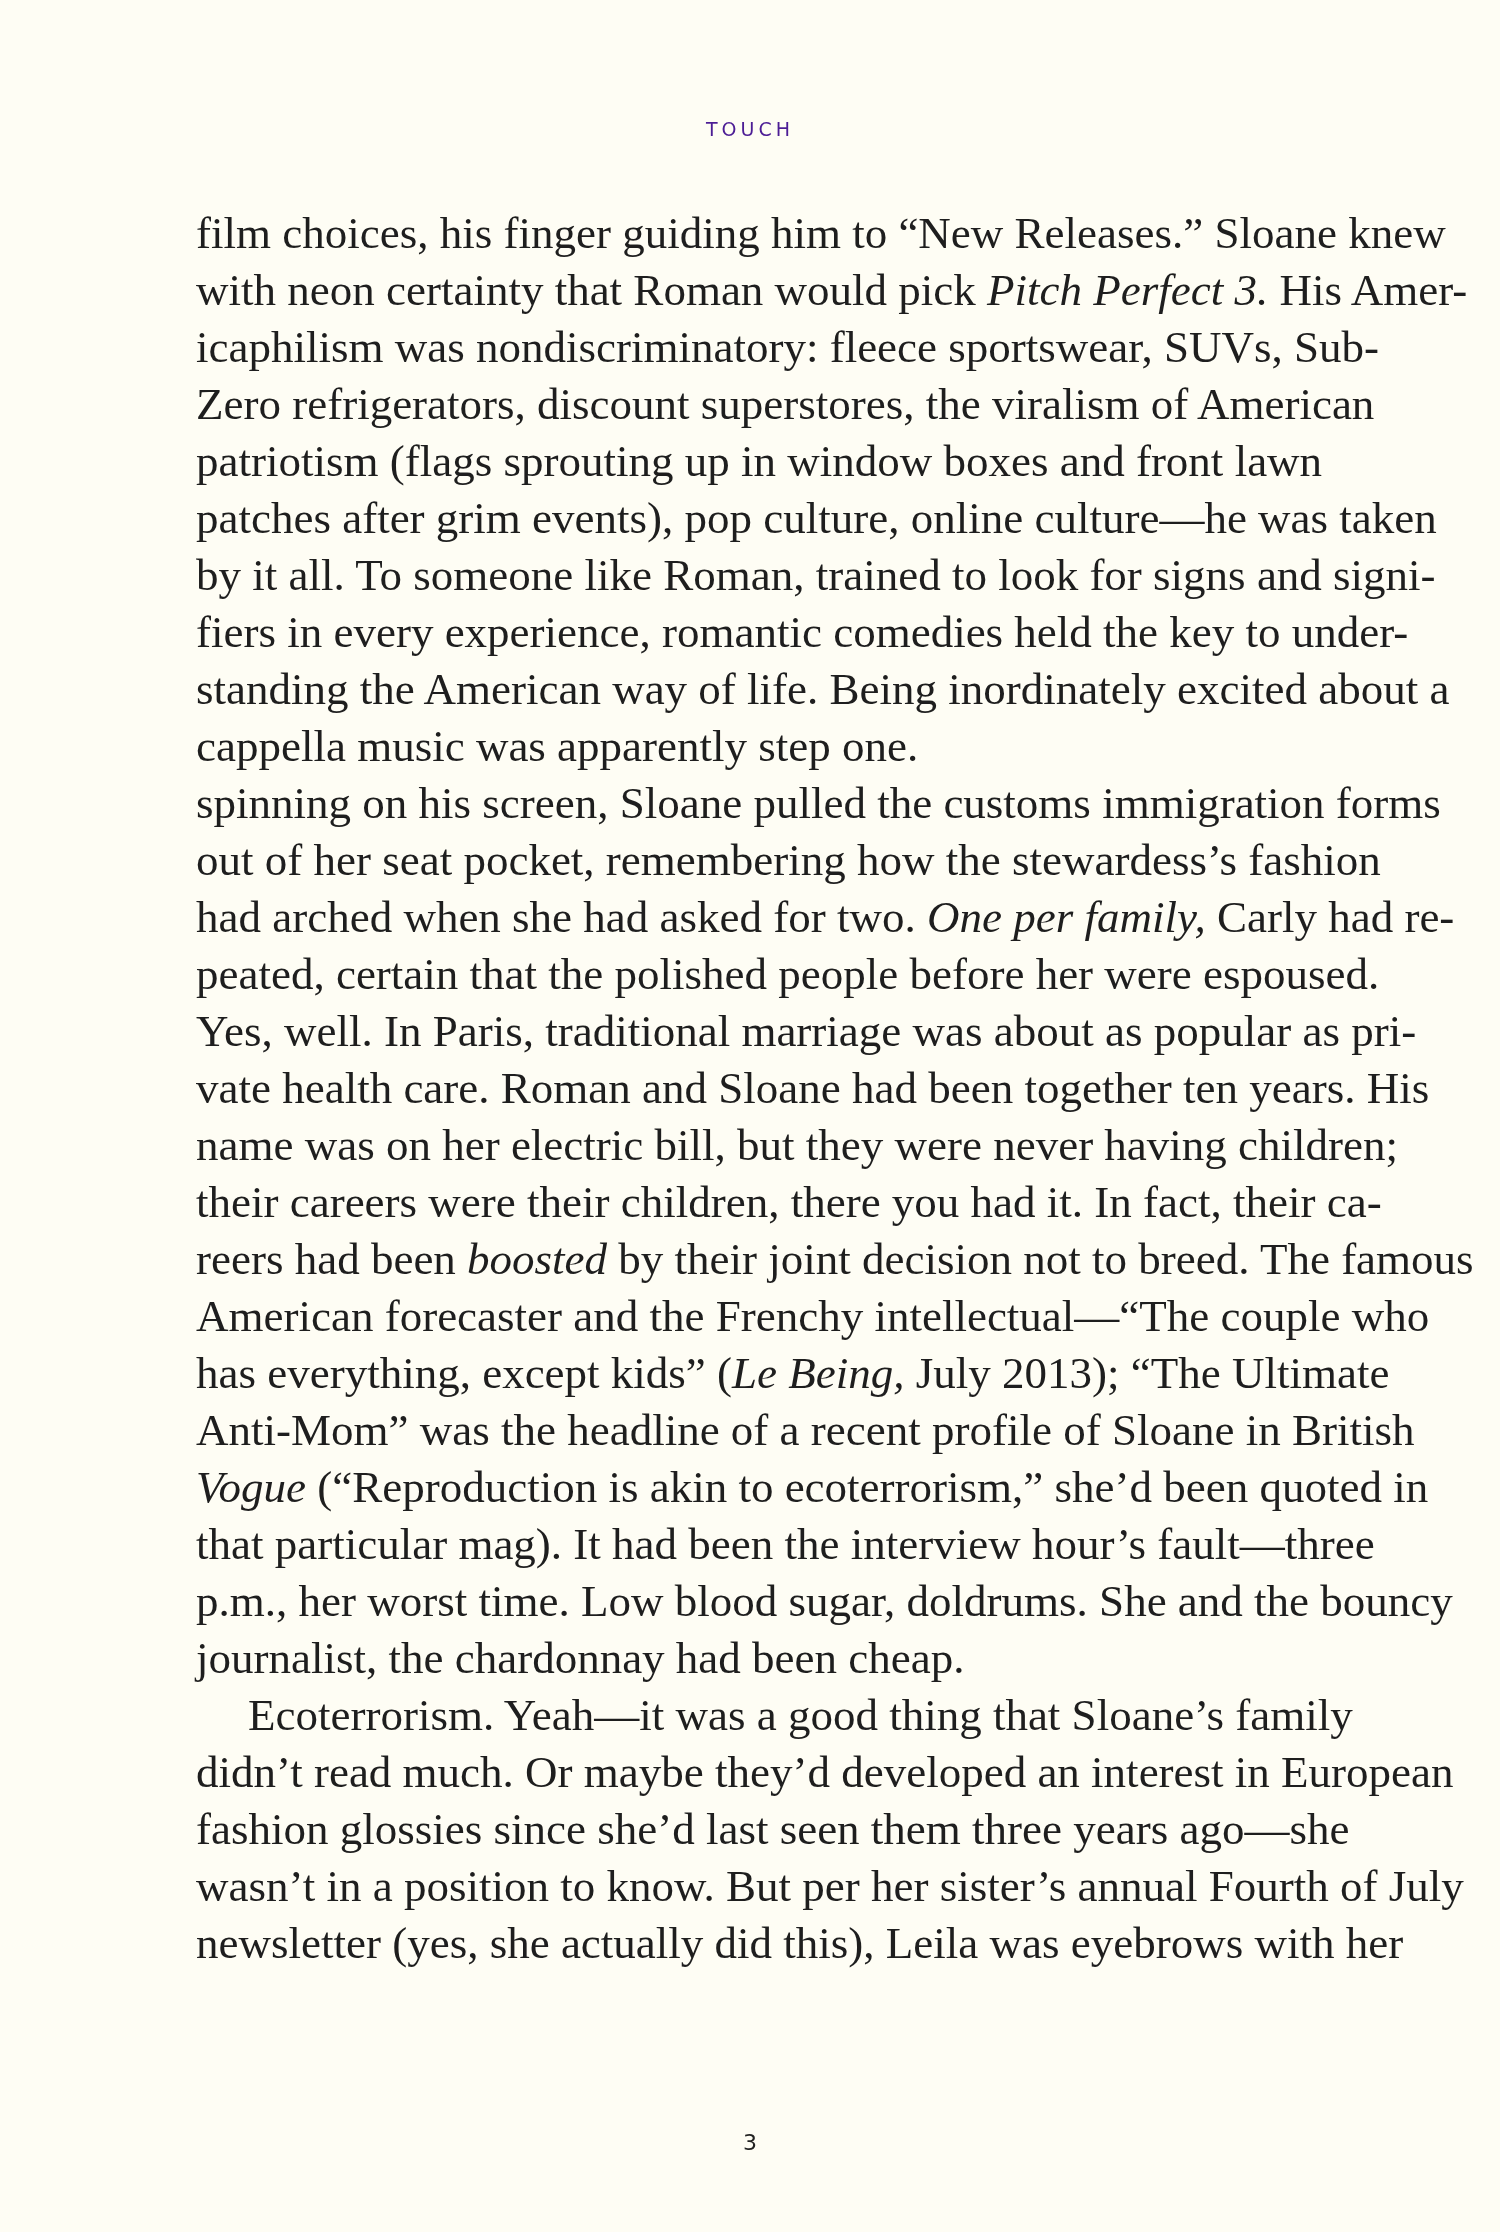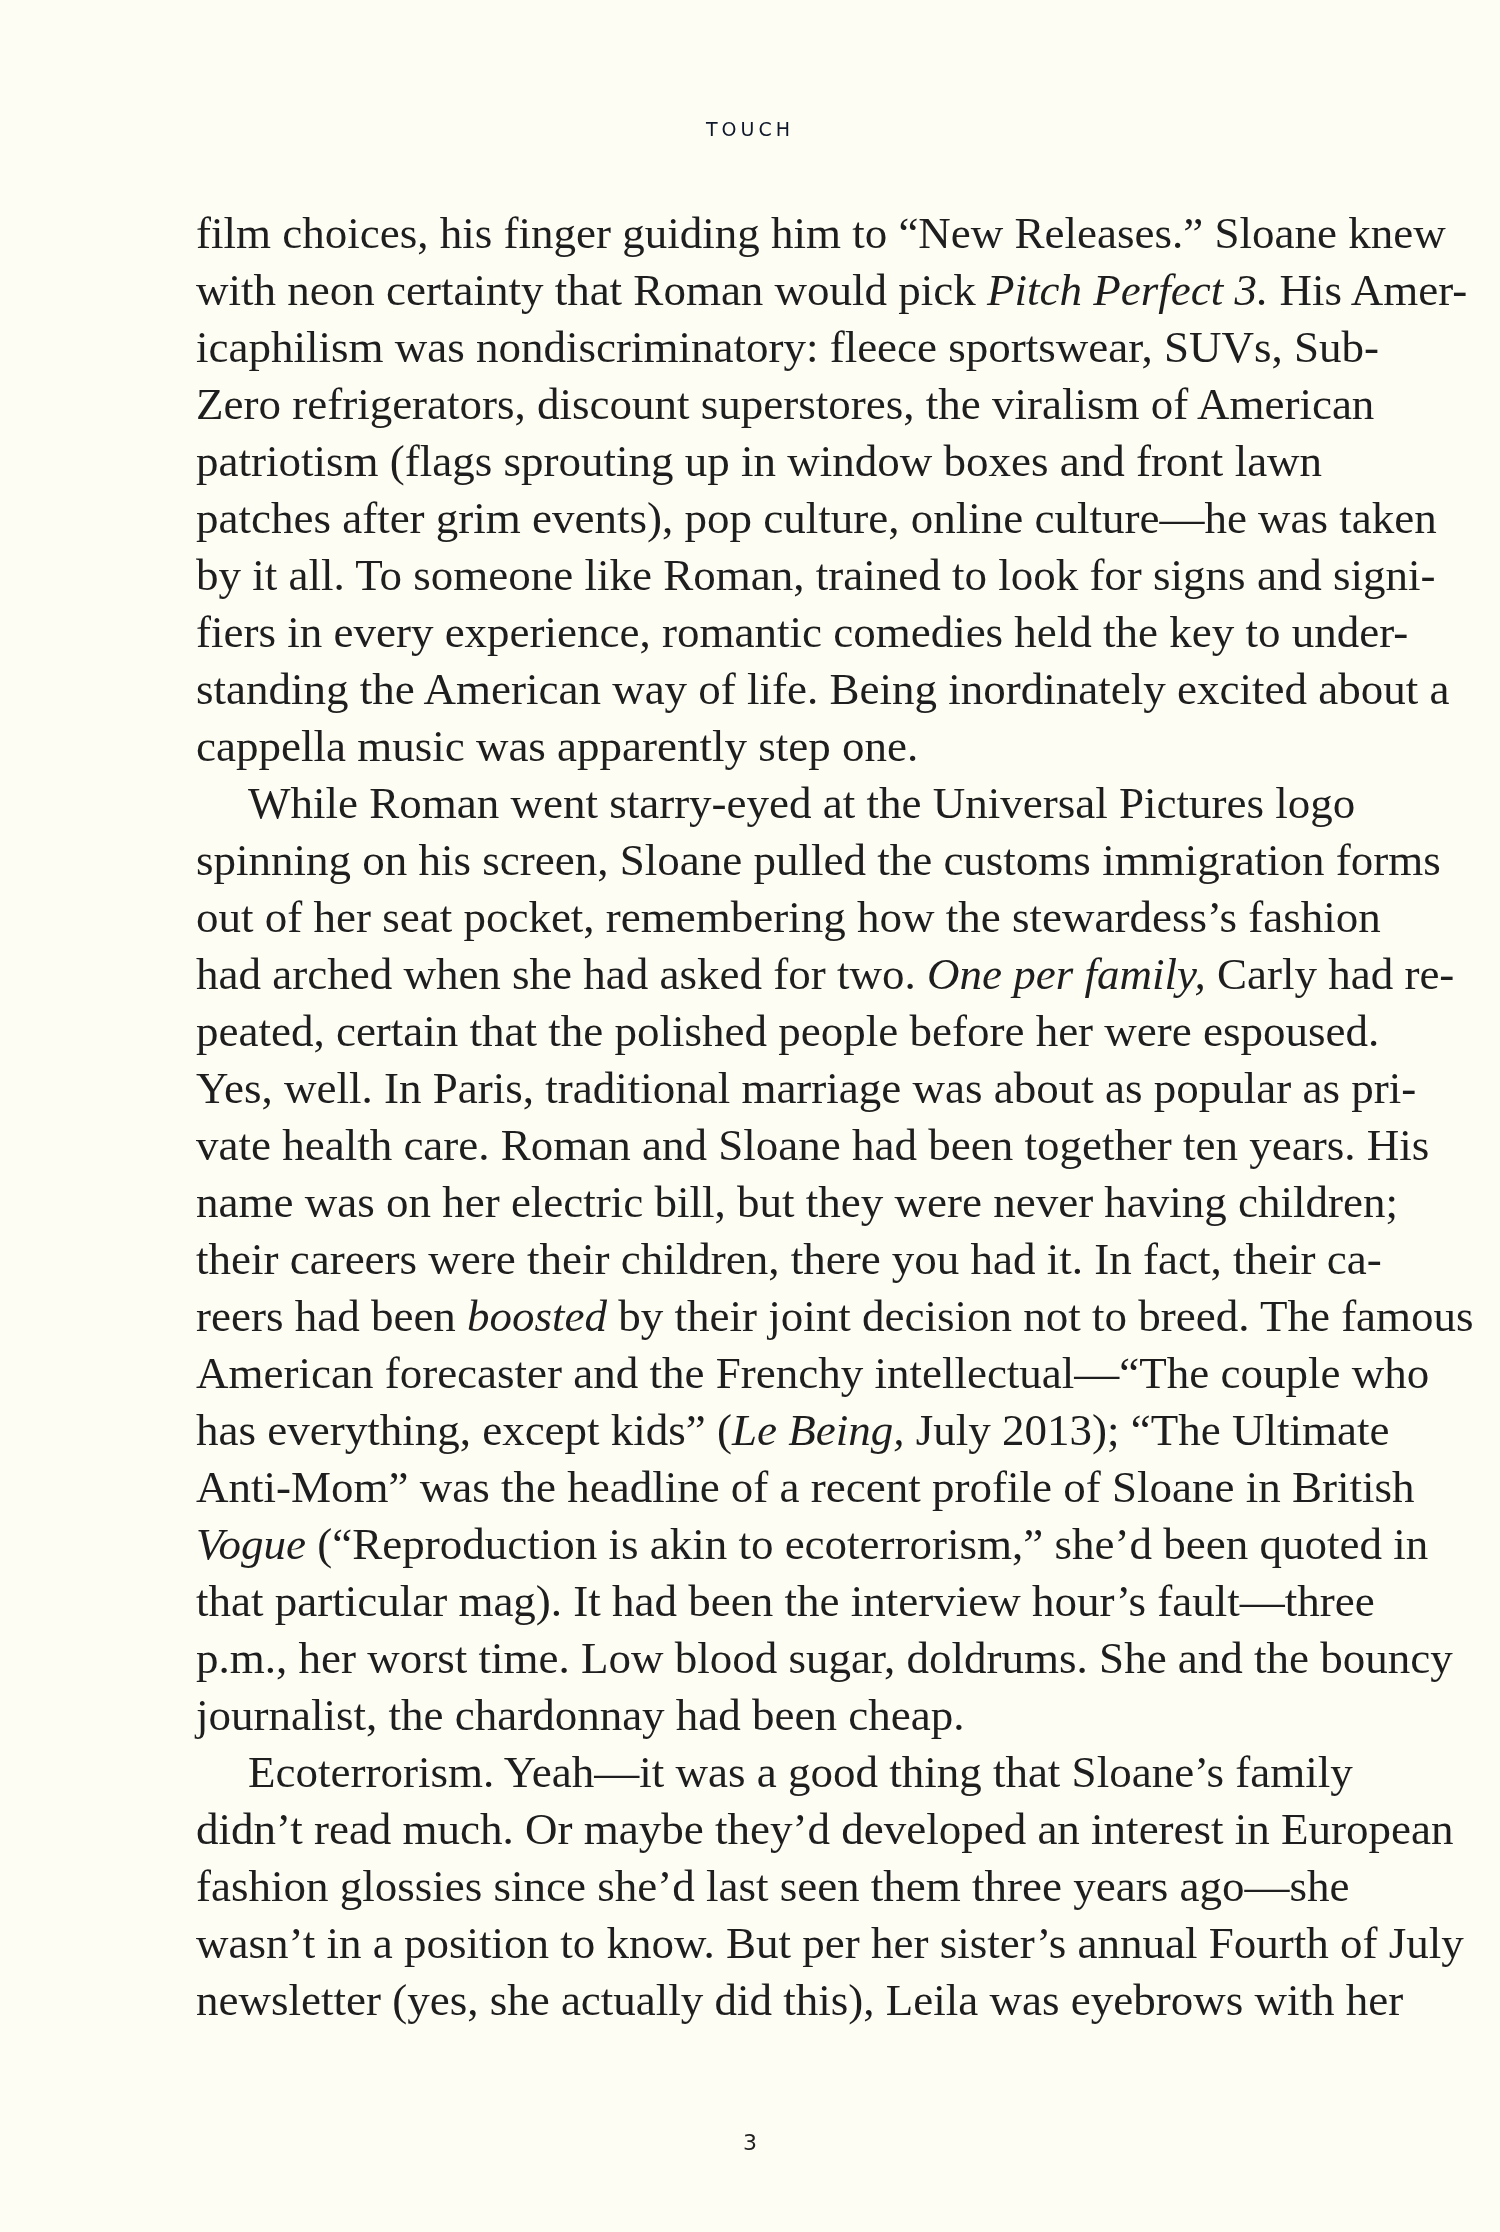--- a/index.html
+++ b/index.html
@@ -7,21 +7,21 @@
     width: 1500px; height: 2232px; overflow: hidden;
     background: #fefdf4;
     font-family: "Liberation Serif", "DejaVu Serif", serif;
     color: #1e1e1e;
     position: relative;
   }
   .running-head {
     position: absolute; top: 118px; left: 0; width: 1500px;
     text-align: center;
     font-family: "DejaVu Sans", sans-serif;
-    font-size: 19px; letter-spacing: 4px; color: #0f172a;
+    font-size: 19px; letter-spacing: 4px; color: #4c1d95;
   }
   .body-text {
     position: absolute; top: 205px; left: 196px; width: 1116px;
     font-size: 45px; line-height: 57px;
   }
   .line {
     display: block; height: 57px; white-space: nowrap;
     text-align: justify; text-align-last: justify;
   }
   .line.last { text-align-last: left; }
@@ -42,21 +42,20 @@
     <span class="line">film choices, his finger guiding him to “New Releases.” Sloane knew</span>
     <span class="line">with neon certainty that Roman would pick <i>Pitch Perfect 3.</i> His Amer-</span>
     <span class="line">icaphilism was nondiscriminatory: fleece sportswear, SUVs, Sub-</span>
     <span class="line">Zero refrigerators, discount superstores, the viralism of American</span>
     <span class="line">patriotism (flags sprouting up in window boxes and front lawn</span>
     <span class="line">patches after grim events), pop culture, online culture—he was taken</span>
     <span class="line">by it all. To someone like Roman, trained to look for signs and signi-</span>
     <span class="line">fiers in every experience, romantic comedies held the key to under-</span>
     <span class="line">standing the American way of life. Being inordinately excited about a</span>
     <span class="line last">cappella music was apparently step one.</span>
-    <span class="line indent">While Roman went starry-eyed at the Universal Pictures logo</span>
     <span class="line">spinning on his screen, Sloane pulled the customs immigration forms</span>
     <span class="line">out of her seat pocket, remembering how the stewardess’s fashion</span>
     <span class="line">had arched when she had asked for two. <i>One per family,</i> Carly had re-</span>
     <span class="line">peated, certain that the polished people before her were espoused.</span>
     <span class="line">Yes, well. In Paris, traditional marriage was about as popular as pri-</span>
     <span class="line">vate health care. Roman and Sloane had been together ten years. His</span>
     <span class="line">name was on her electric bill, but they were never having children;</span>
     <span class="line">their careers were their children, there you had it. In fact, their ca-</span>
     <span class="line">reers had been <i>boosted</i> by their joint decision not to breed. The famous</span>
     <span class="line">American forecaster and the Frenchy intellectual—“The couple who</span>

